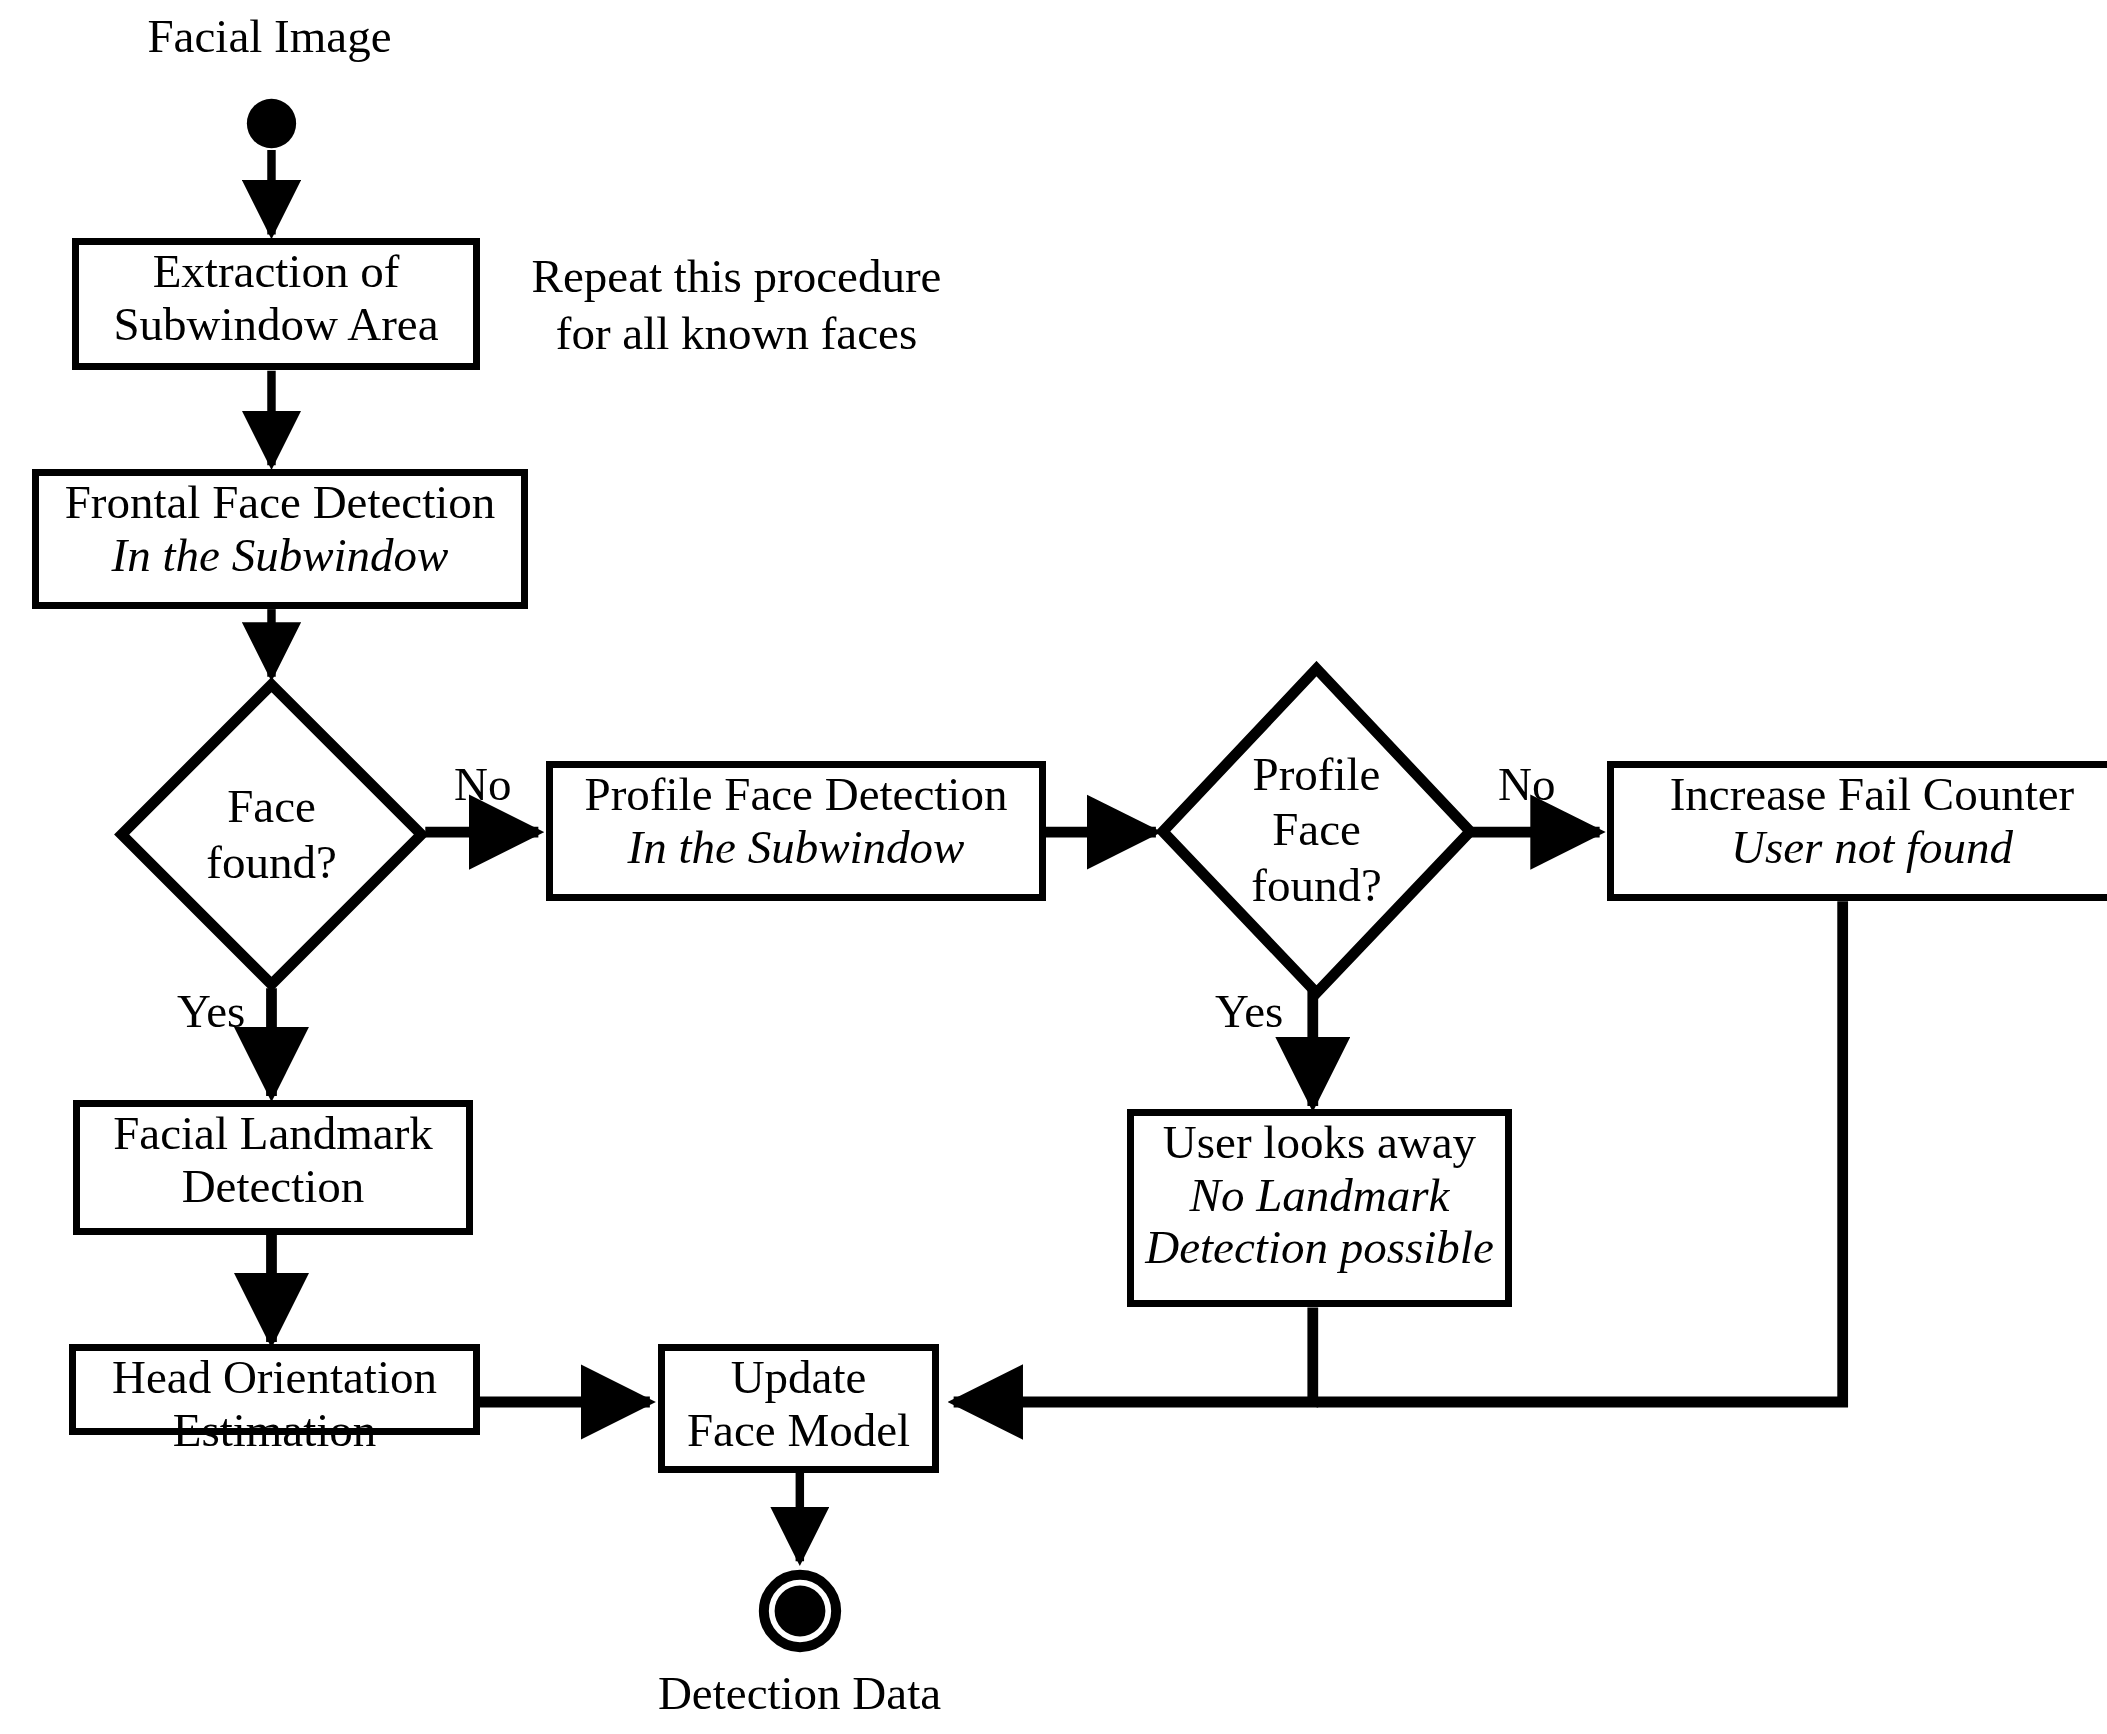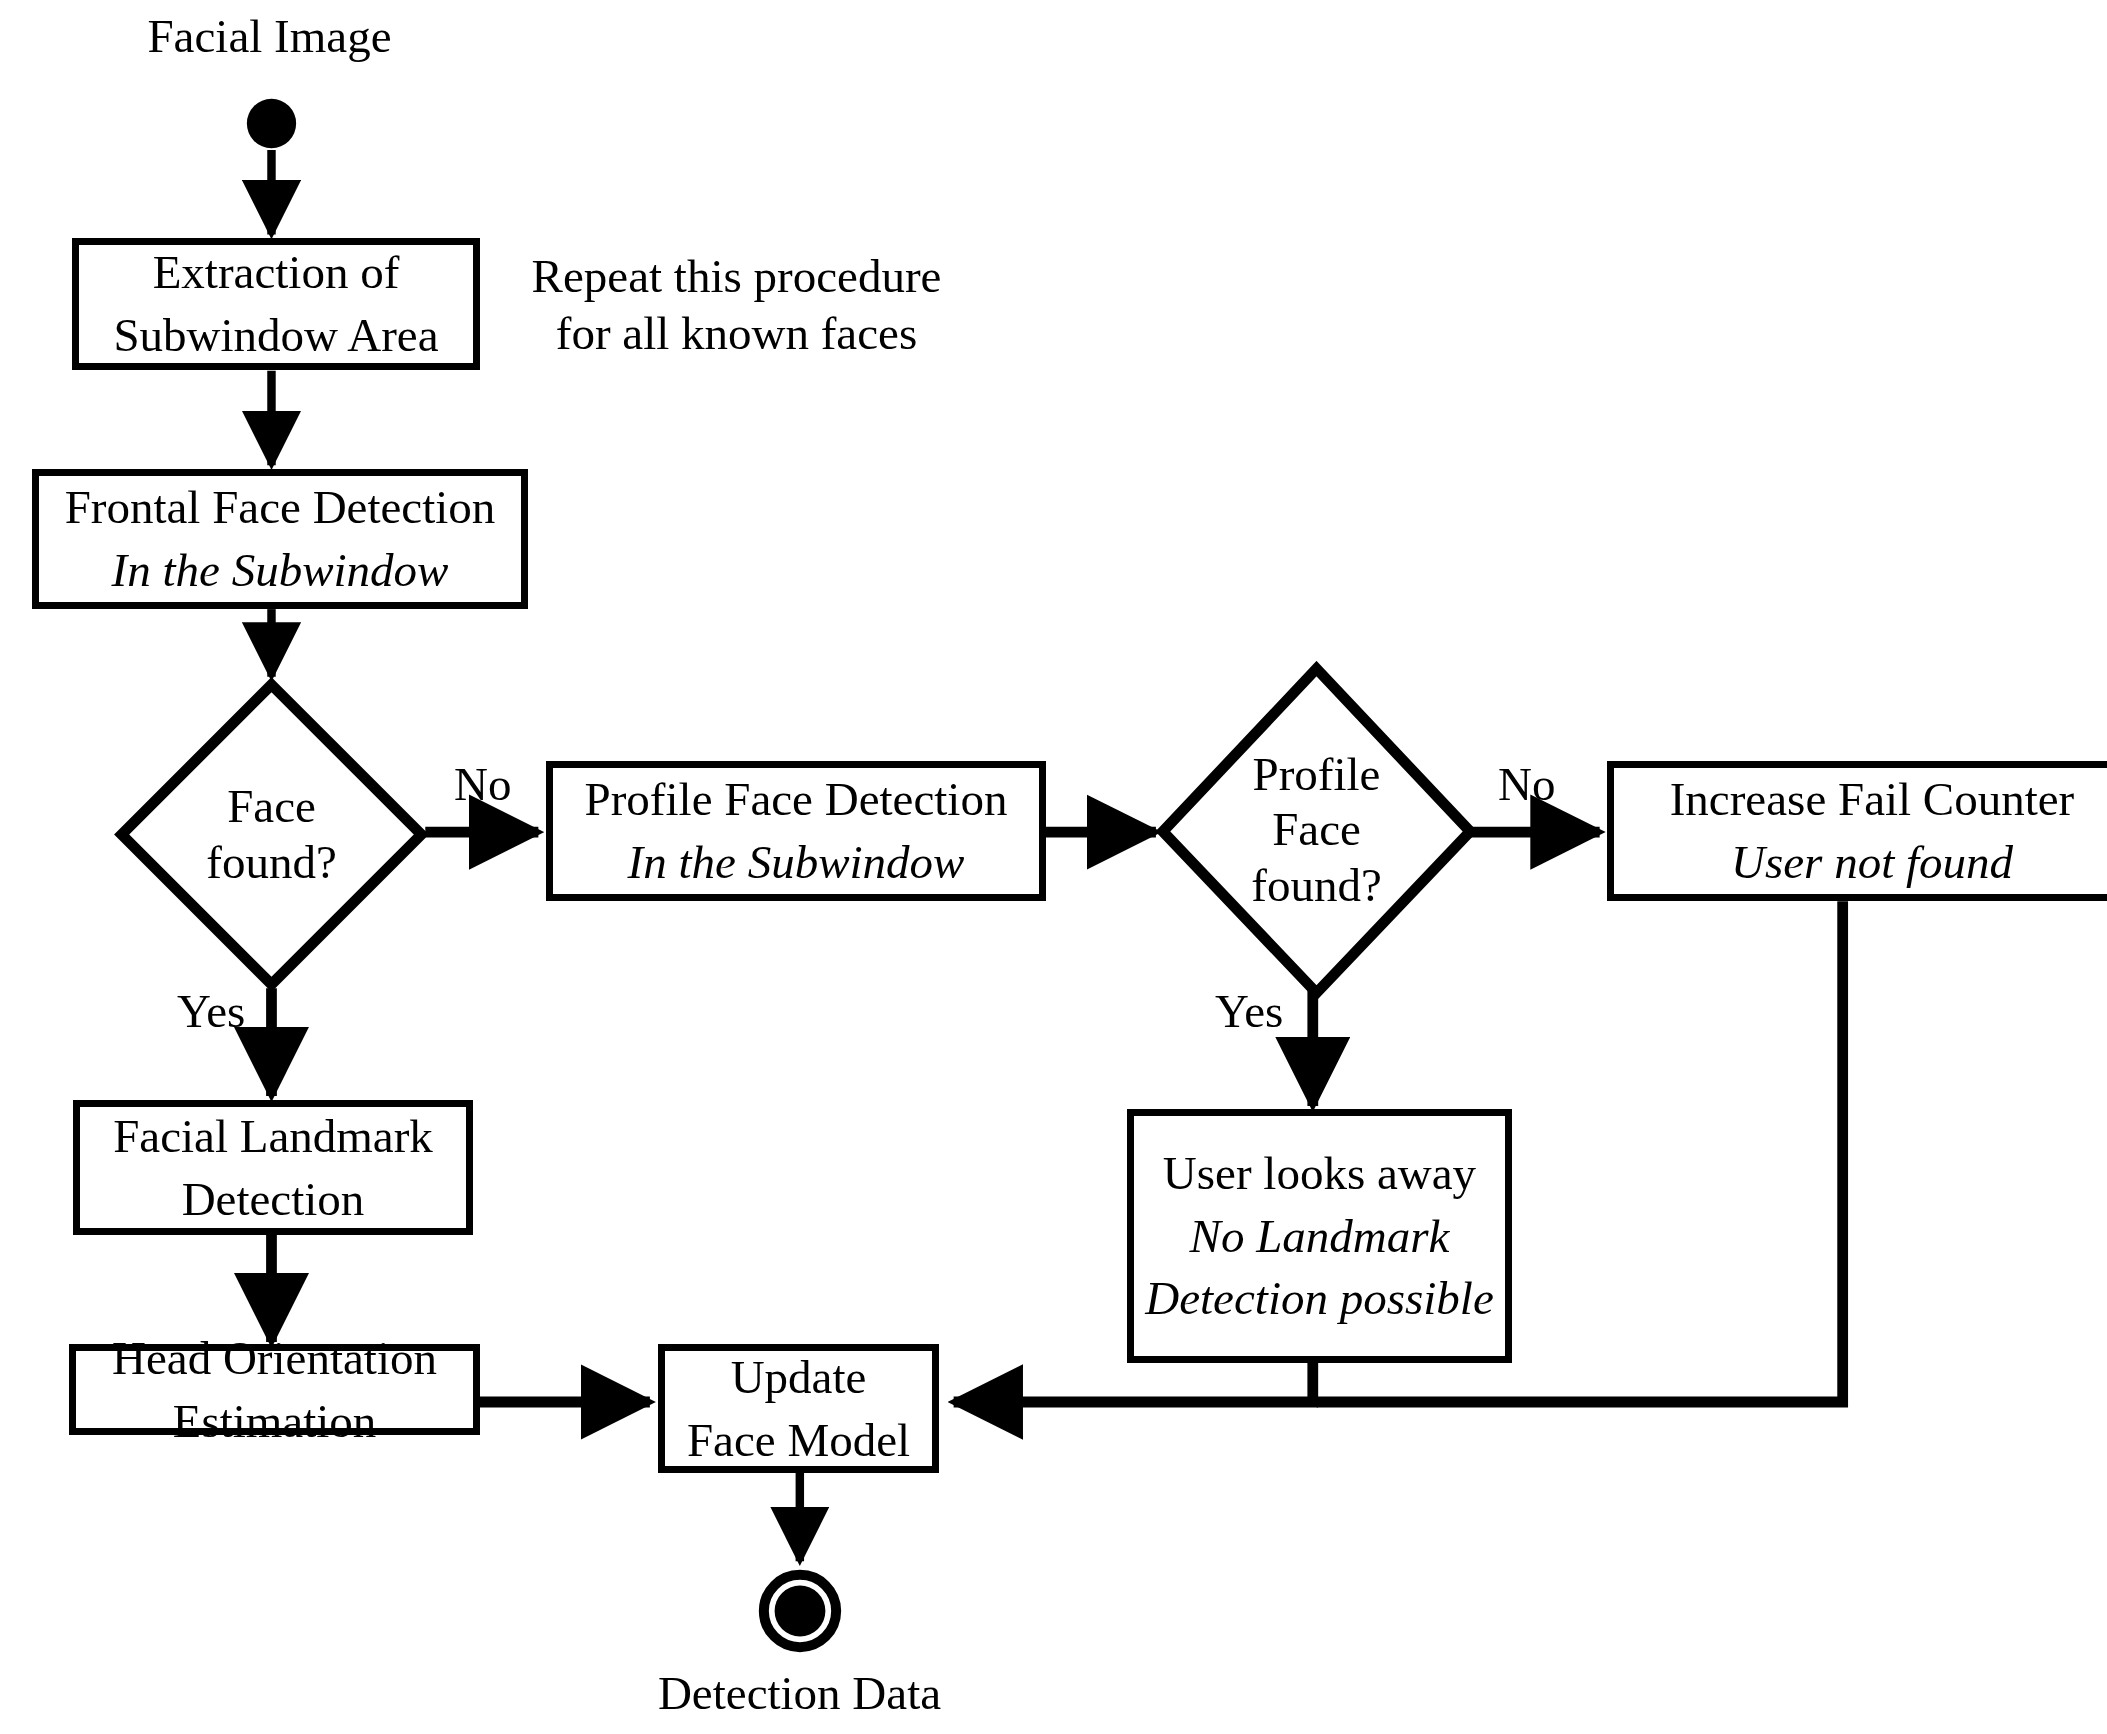--- a/index.html
+++ b/index.html
@@ -24,24 +24,23 @@
     width: 2108px;
     height: 1735px;
     pointer-events: none;
   }
   .node {
     position: absolute;
     box-sizing: border-box;
     display: flex;
     flex-direction: column;
     align-items: center;
-    justify-content: center;
+    justify-content: flex-start;
     text-align: center;
     line-height: 1.12;
-    gap: 10px;
   }
   .box {
     border: 7px solid #000;
     background: #fff;
   }
   .box .l1 {
     font-size: 47px;
     white-space: nowrap;
   }
   .box .l2 {
@@ -194,21 +193,21 @@
   <div class="node box" style="left:1607px; top:761px; width:530px; height:140px;">
     <span class="l1">Increase Fail Counter</span>
     <span class="l2">User not found</span>
   </div>
 
   <div class="node box" style="left:73px; top:1100px; width:400px; height:135px;">
     <span class="l1">Facial Landmark</span>
     <span class="l1">Detection</span>
   </div>
 
-  <div class="node box" style="left:1127px; top:1109px; width:385px; height:254px;">
+  <div class="node box" style="left:1127px; top:1109px; width:385px; height:198px;">
     <span class="l1">User looks away</span>
     <span class="l2">No Landmark</span>
     <span class="l2">Detection possible</span>
   </div>
 
   <div class="node box" style="left:69px; top:1344px; width:411px; height:91px;">
     <span class="l1">Head Orientation</span>
     <span class="l1">Estimation</span>
   </div>
 

